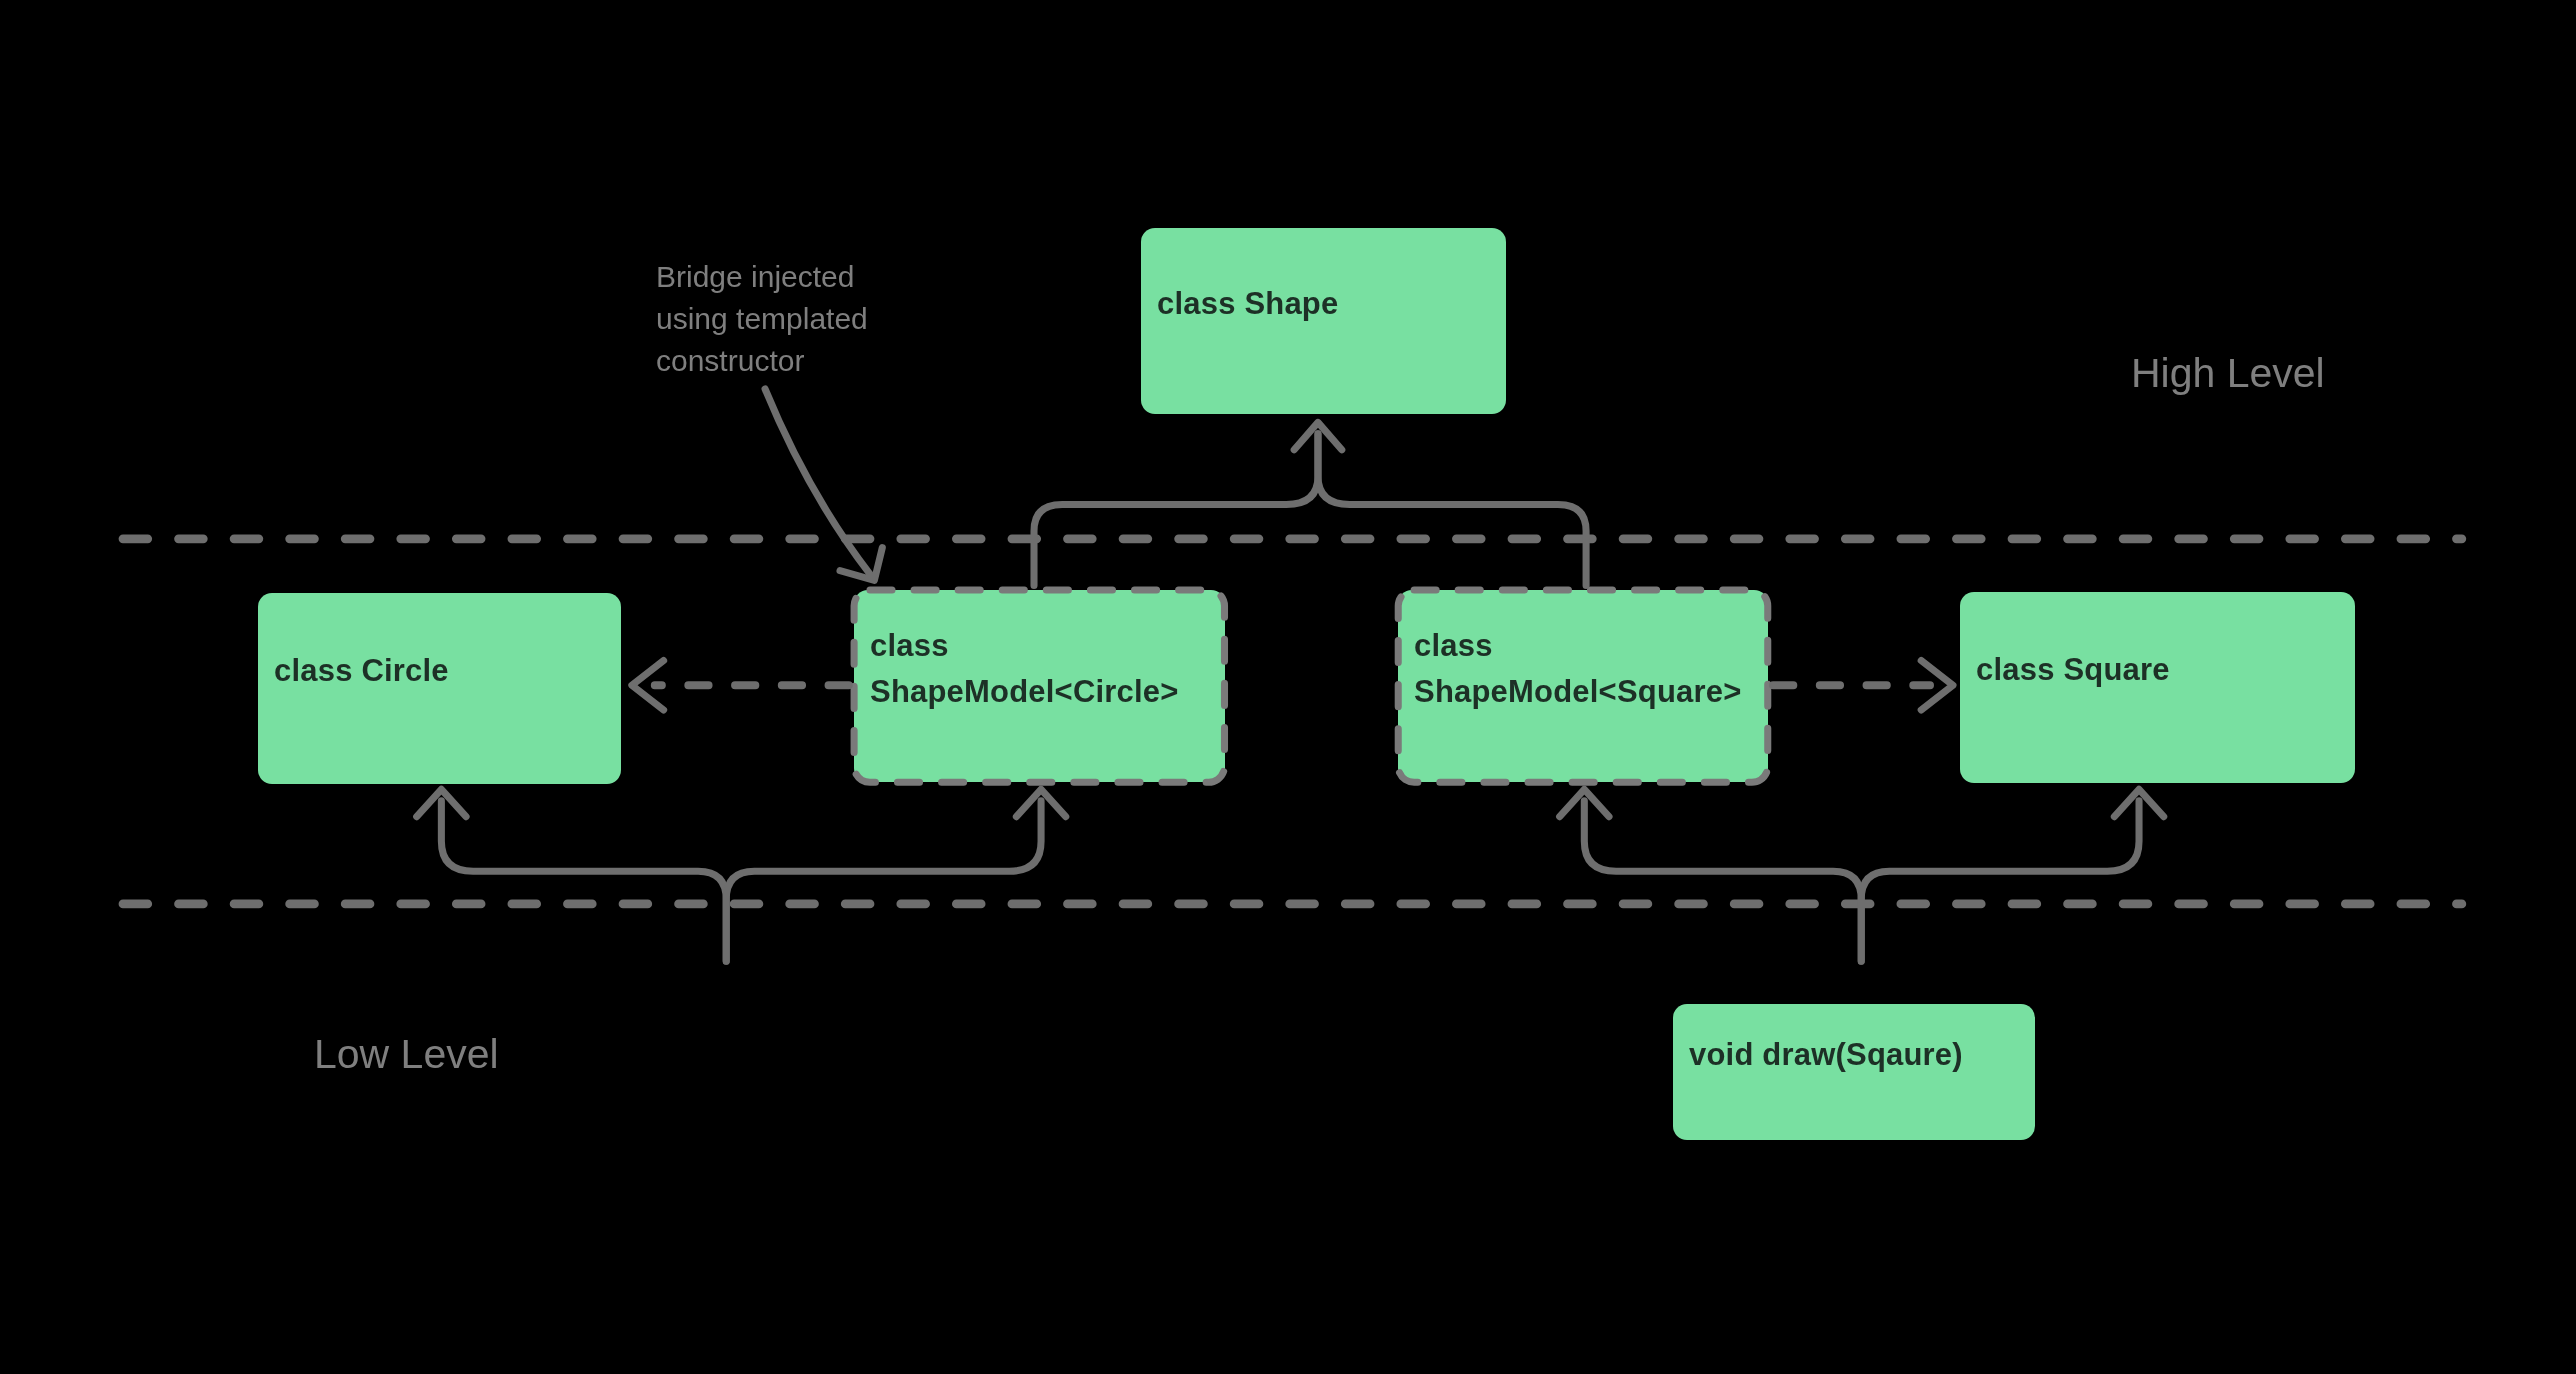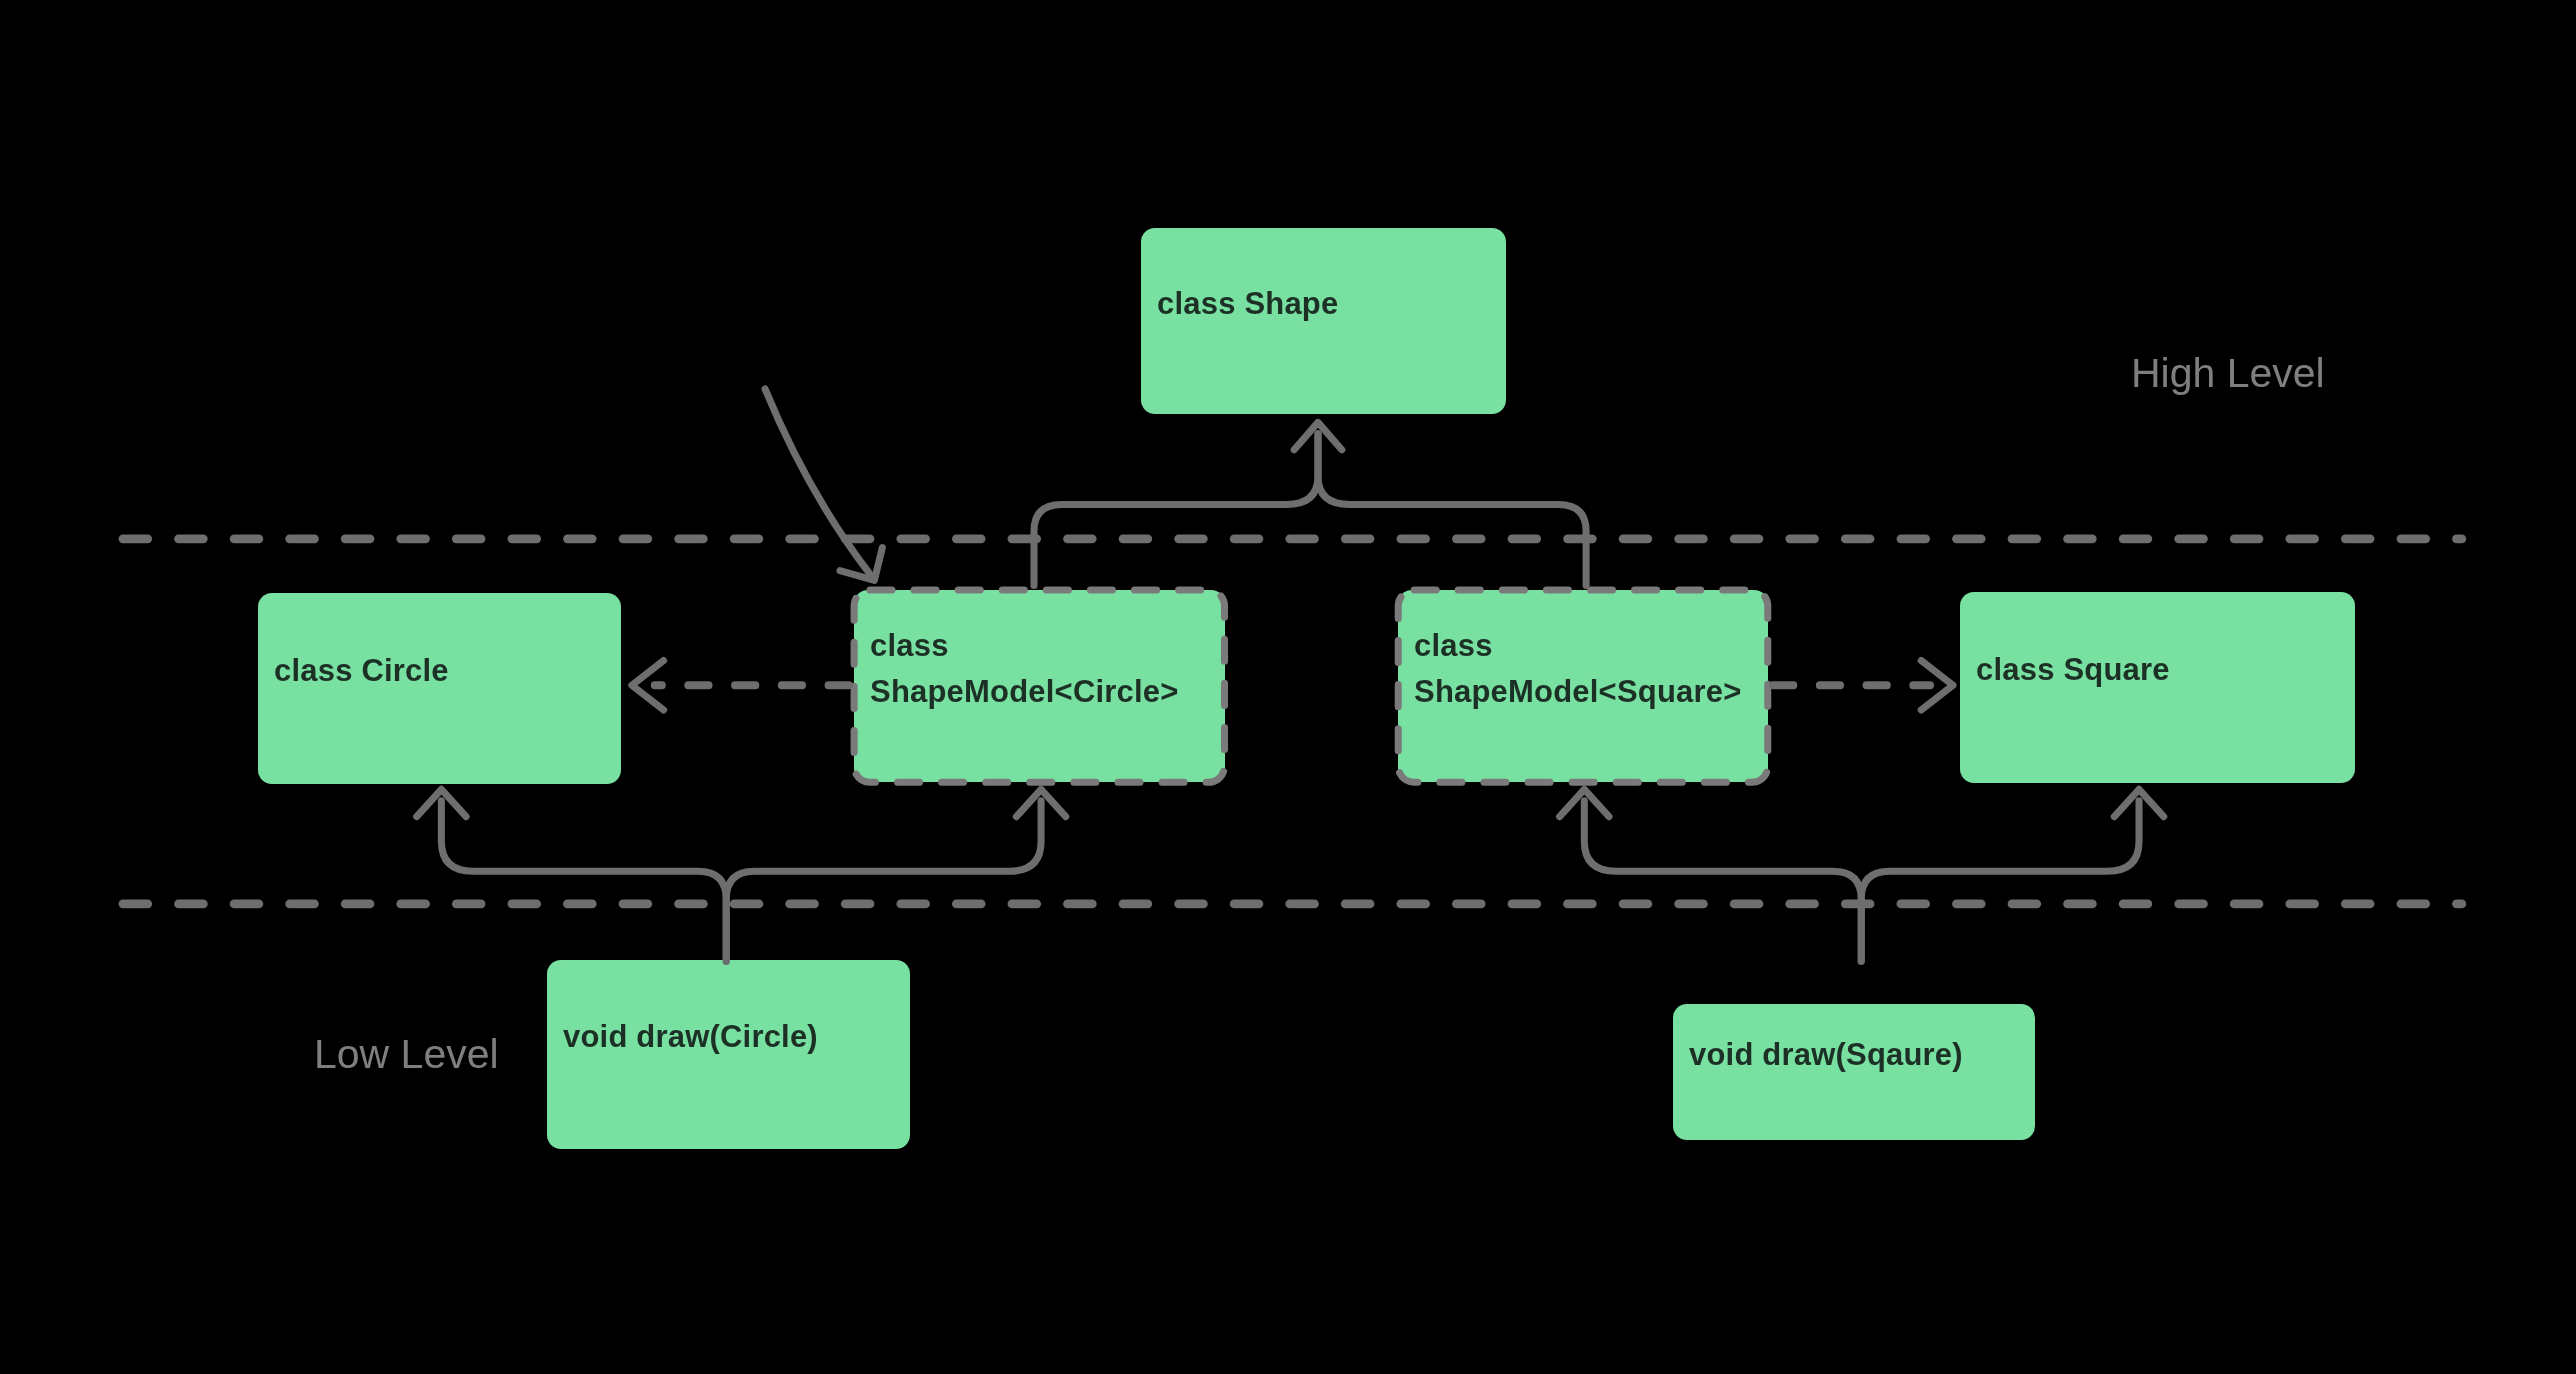--- a/index.html
+++ b/index.html
@@ -118,29 +118,29 @@
     <span class="node-label">class
 ShapeModel&lt;Circle&gt;</span>
   </div>
   <div class="node node-shapemodel-square">
     <span class="node-label">class
 ShapeModel&lt;Square&gt;</span>
   </div>
   <div class="node node-square">
     <span class="node-label">class Square</span>
   </div>
-  <div class="node node-draw-circle">
-    <span class="node-label">void draw(Circle)</span>
-  </div>
   <div class="node node-draw-square">
     <span class="node-label">void draw(Sqaure)</span>
   </div>
 
   <div class="level-label high-level">High Level</div>
   <div class="level-label low-level">Low Level</div>
+  <div class="annotation">Bridge injected
+using templated
+constructor</div>
 
   <svg class="lines-svg" viewBox="0 0 2920 1558">
 
     <g>
       <line class="sep" x1="139" y1="611" x2="2791" y2="611"></line>
       <line class="sep" x1="139" y1="1025" x2="2791" y2="1025"></line>
     </g>
 
     <g>
       <rect class="dashrect" x="968" y="669" width="420" height="218" rx="18"></rect>

